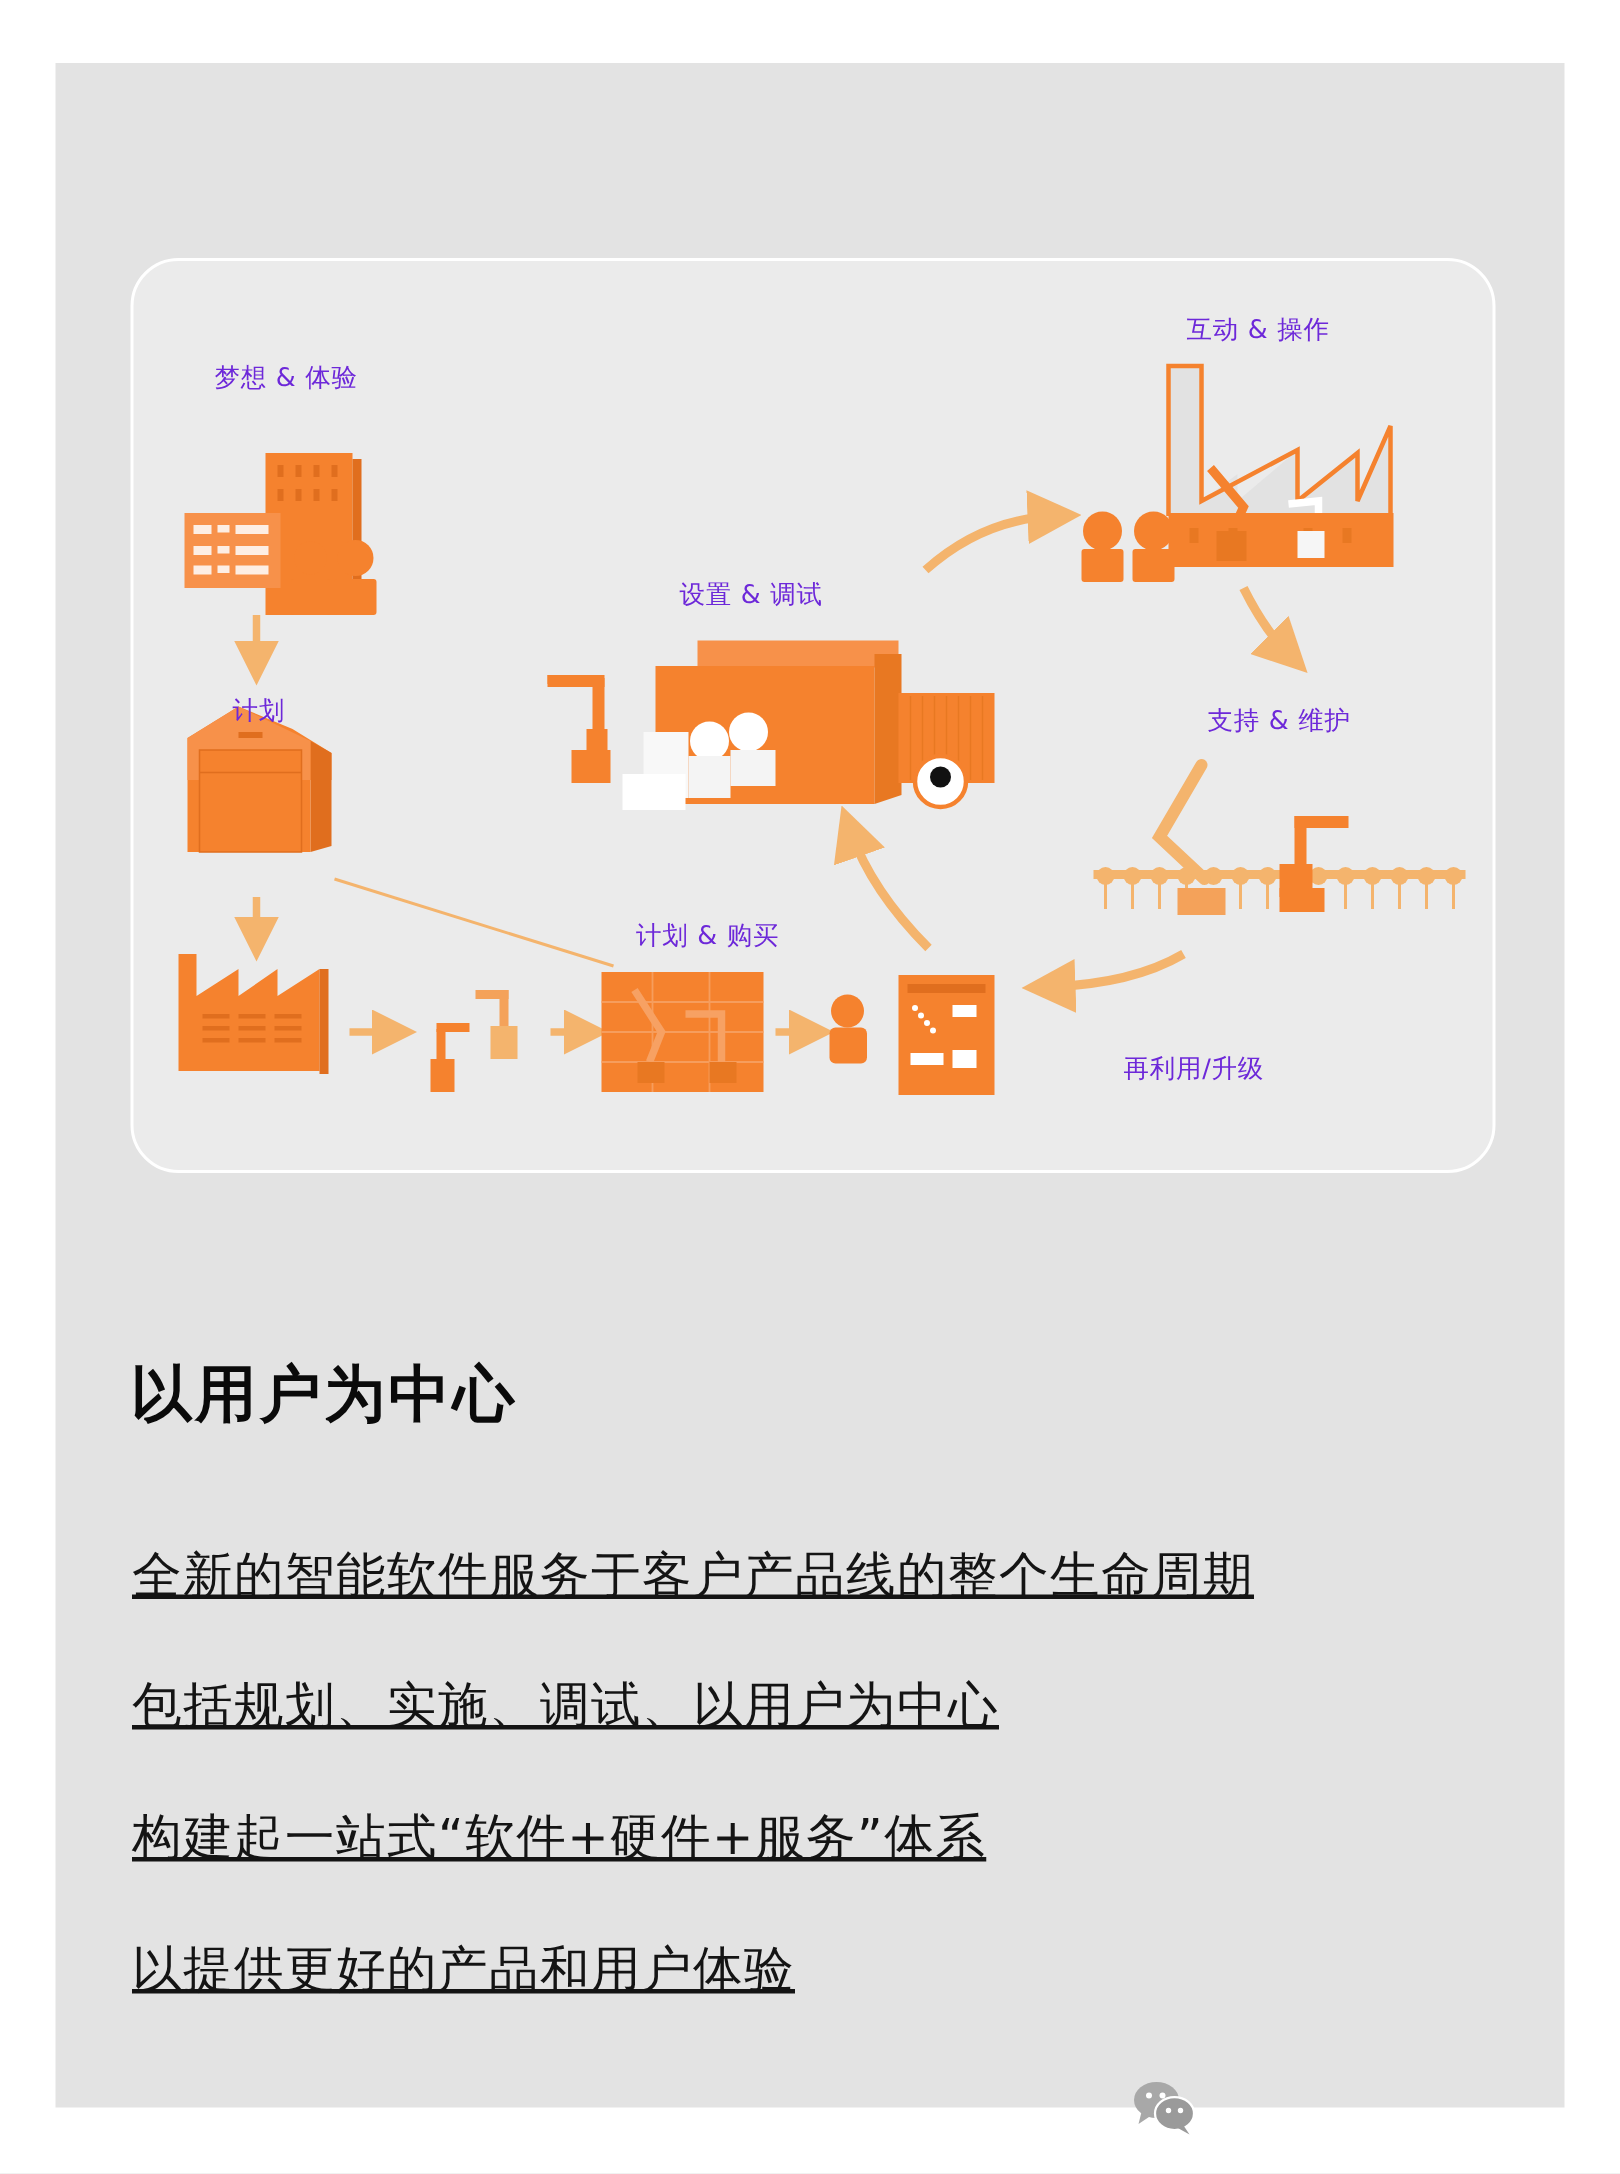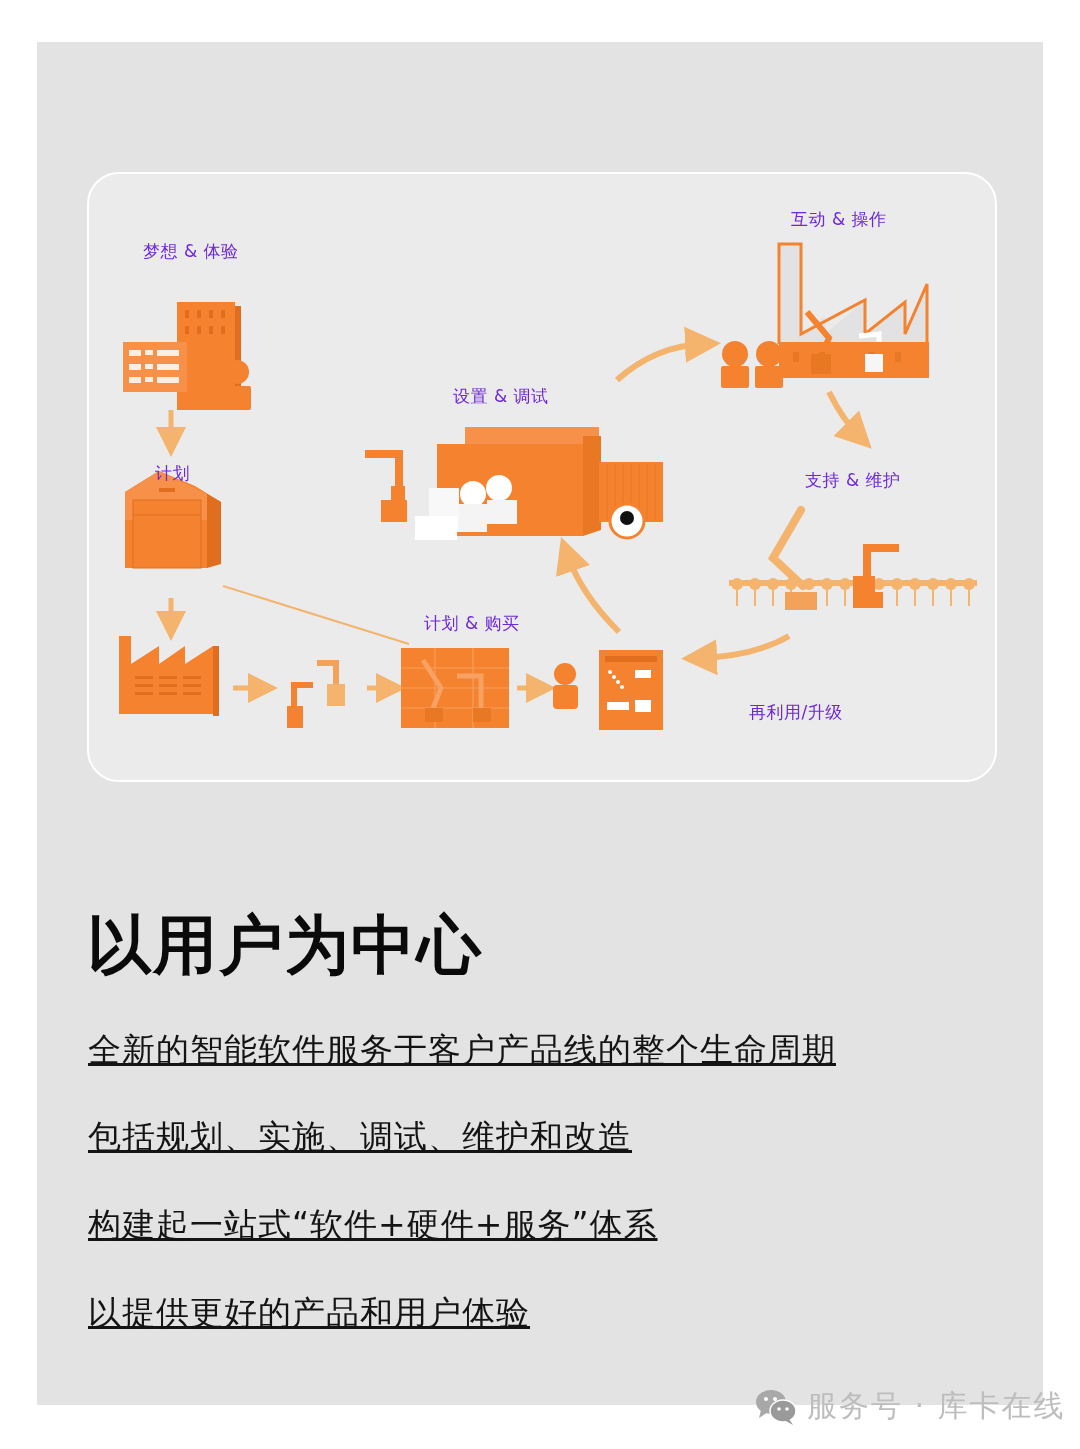--- a/index.html
+++ b/index.html
@@ -15,21 +15,21 @@
     position: absolute; left: 87px; top: 172px; width: 906px; height: 606px;
     border: 2px solid #ffffff; border-radius: 32px; background: #ebebeb;
     overflow: hidden;
   }
   .stage-label {
     position: absolute; font-size: 17px; color: #6d28d9; white-space: nowrap;
     letter-spacing: 0.5px;
   }
   svg.diagram { position: absolute; left: 0; top: 0; }
   .headline {
-    position: absolute; left: 87px; top: 902px; font-size: 64px; font-weight: bold;
+    position: absolute; left: 87px; top: 902px; font-size: 41px; font-weight: bold;
     color: #0a0a0a; letter-spacing: 2px;
   }
   .body-line {
     position: absolute; left: 88px; font-size: 33px; color: #141414; white-space: nowrap;
     letter-spacing: 1px;
     text-decoration: underline;
   }
   .watermark {
     position: absolute; left: 755px; top: 1386px; display: flex; align-items: center; gap: 10px;
     color: #bdbdbd; font-size: 30px; white-space: nowrap; letter-spacing: 2px;
@@ -255,29 +255,28 @@
   <div class="stage-label" style="left:335px; top:438px;">计划 &amp; 购买</div>
   <div class="stage-label" style="left:364px; top:211px;">设置 &amp; 调试</div>
   <div class="stage-label" style="left:702px; top:34px;">互动 &amp; 操作</div>
   <div class="stage-label" style="left:716px; top:295px;">支持 &amp; 维护</div>
   <div class="stage-label" style="left:660px; top:527px;">再利用/升级</div>
 </div>
 
 <div class="headline">以用户为中心</div>
 
 <div class="body-line" style="top:1028px;">全新的智能软件服务于客户产品线的整个生命周期</div>
-<div class="body-line" style="top:1115px;">包括规划、实施、调试、维护和改造</div>
+<div class="body-line" style="top:1115px;">包括规划、实施、调试、以用户为中心</div>
 <div class="body-line" style="top:1203px;">构建起一站式“软件+硬件+服务”体系</div>
 <div class="body-line" style="top:1291px;">以提供更好的产品和用户体验</div>
 
 <div class="watermark">
   <svg class="wx-icon" viewBox="0 0 42 38">
     <ellipse cx="16" cy="14" rx="15" ry="12" fill="#a8a8a8"></ellipse>
     <polygon points="6,22 4,30 13,24" fill="#a8a8a8"></polygon>
     <ellipse cx="28" cy="23" rx="13" ry="11" fill="#9a9a9a" stroke="#ffffff" stroke-width="1.5"></ellipse>
     <polygon points="34,31 38,37 29,32" fill="#9a9a9a"></polygon>
     <circle cx="11" cy="11" r="2" fill="#fff"></circle>
       <circle cx="20" cy="11" r="2" fill="#fff"></circle>
     <circle cx="24" cy="21" r="1.8" fill="#fff"></circle>
       <circle cx="32" cy="21" r="1.8" fill="#fff"></circle>
   </svg>
-  <span>服务号 · 库卡在线</span>
 </div>
 
 </body></html>

